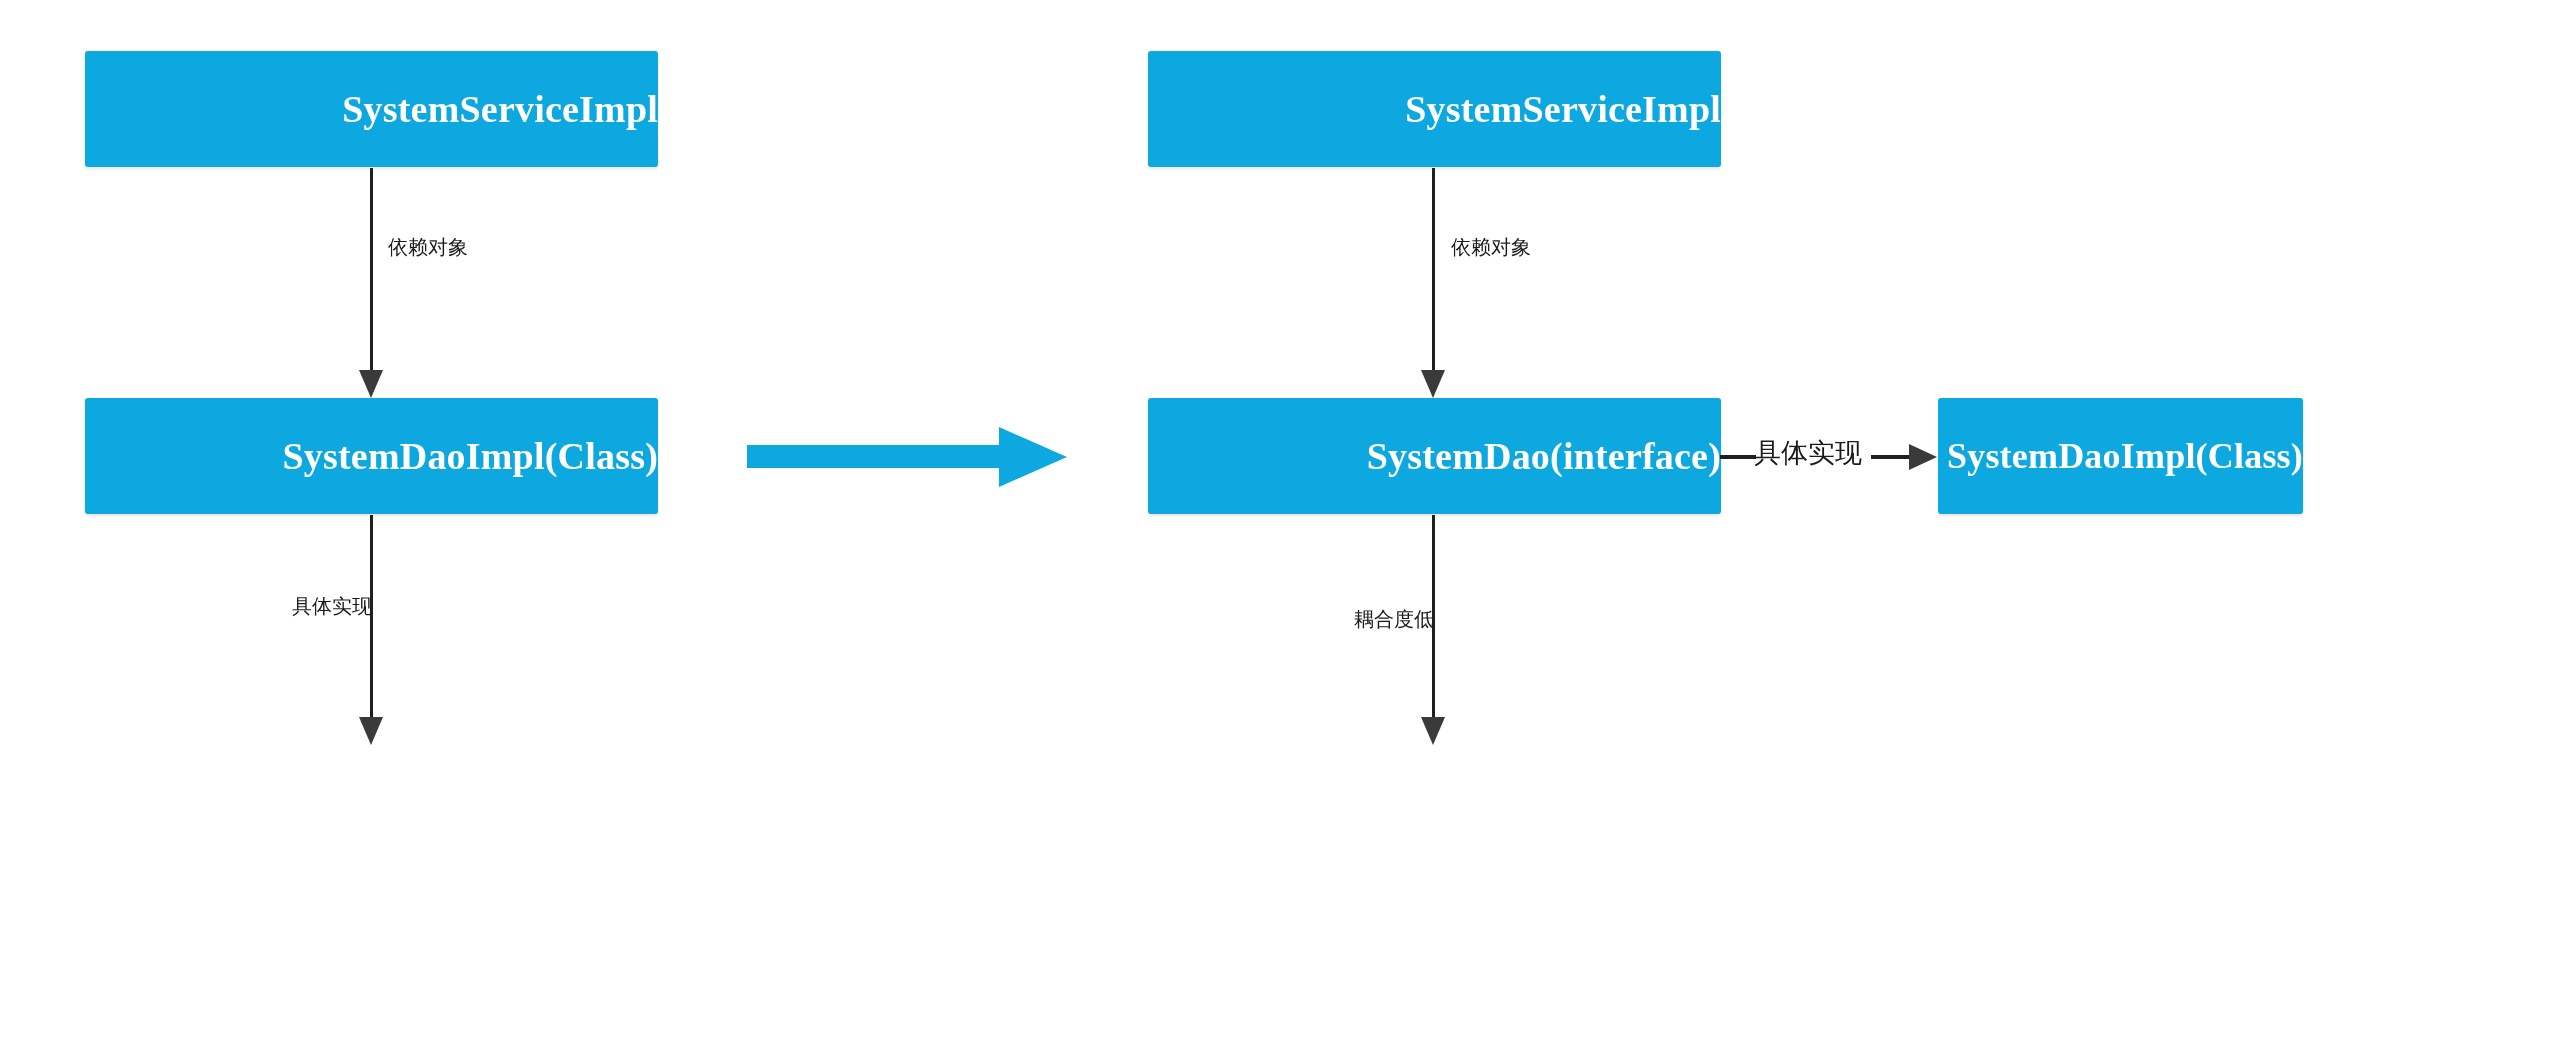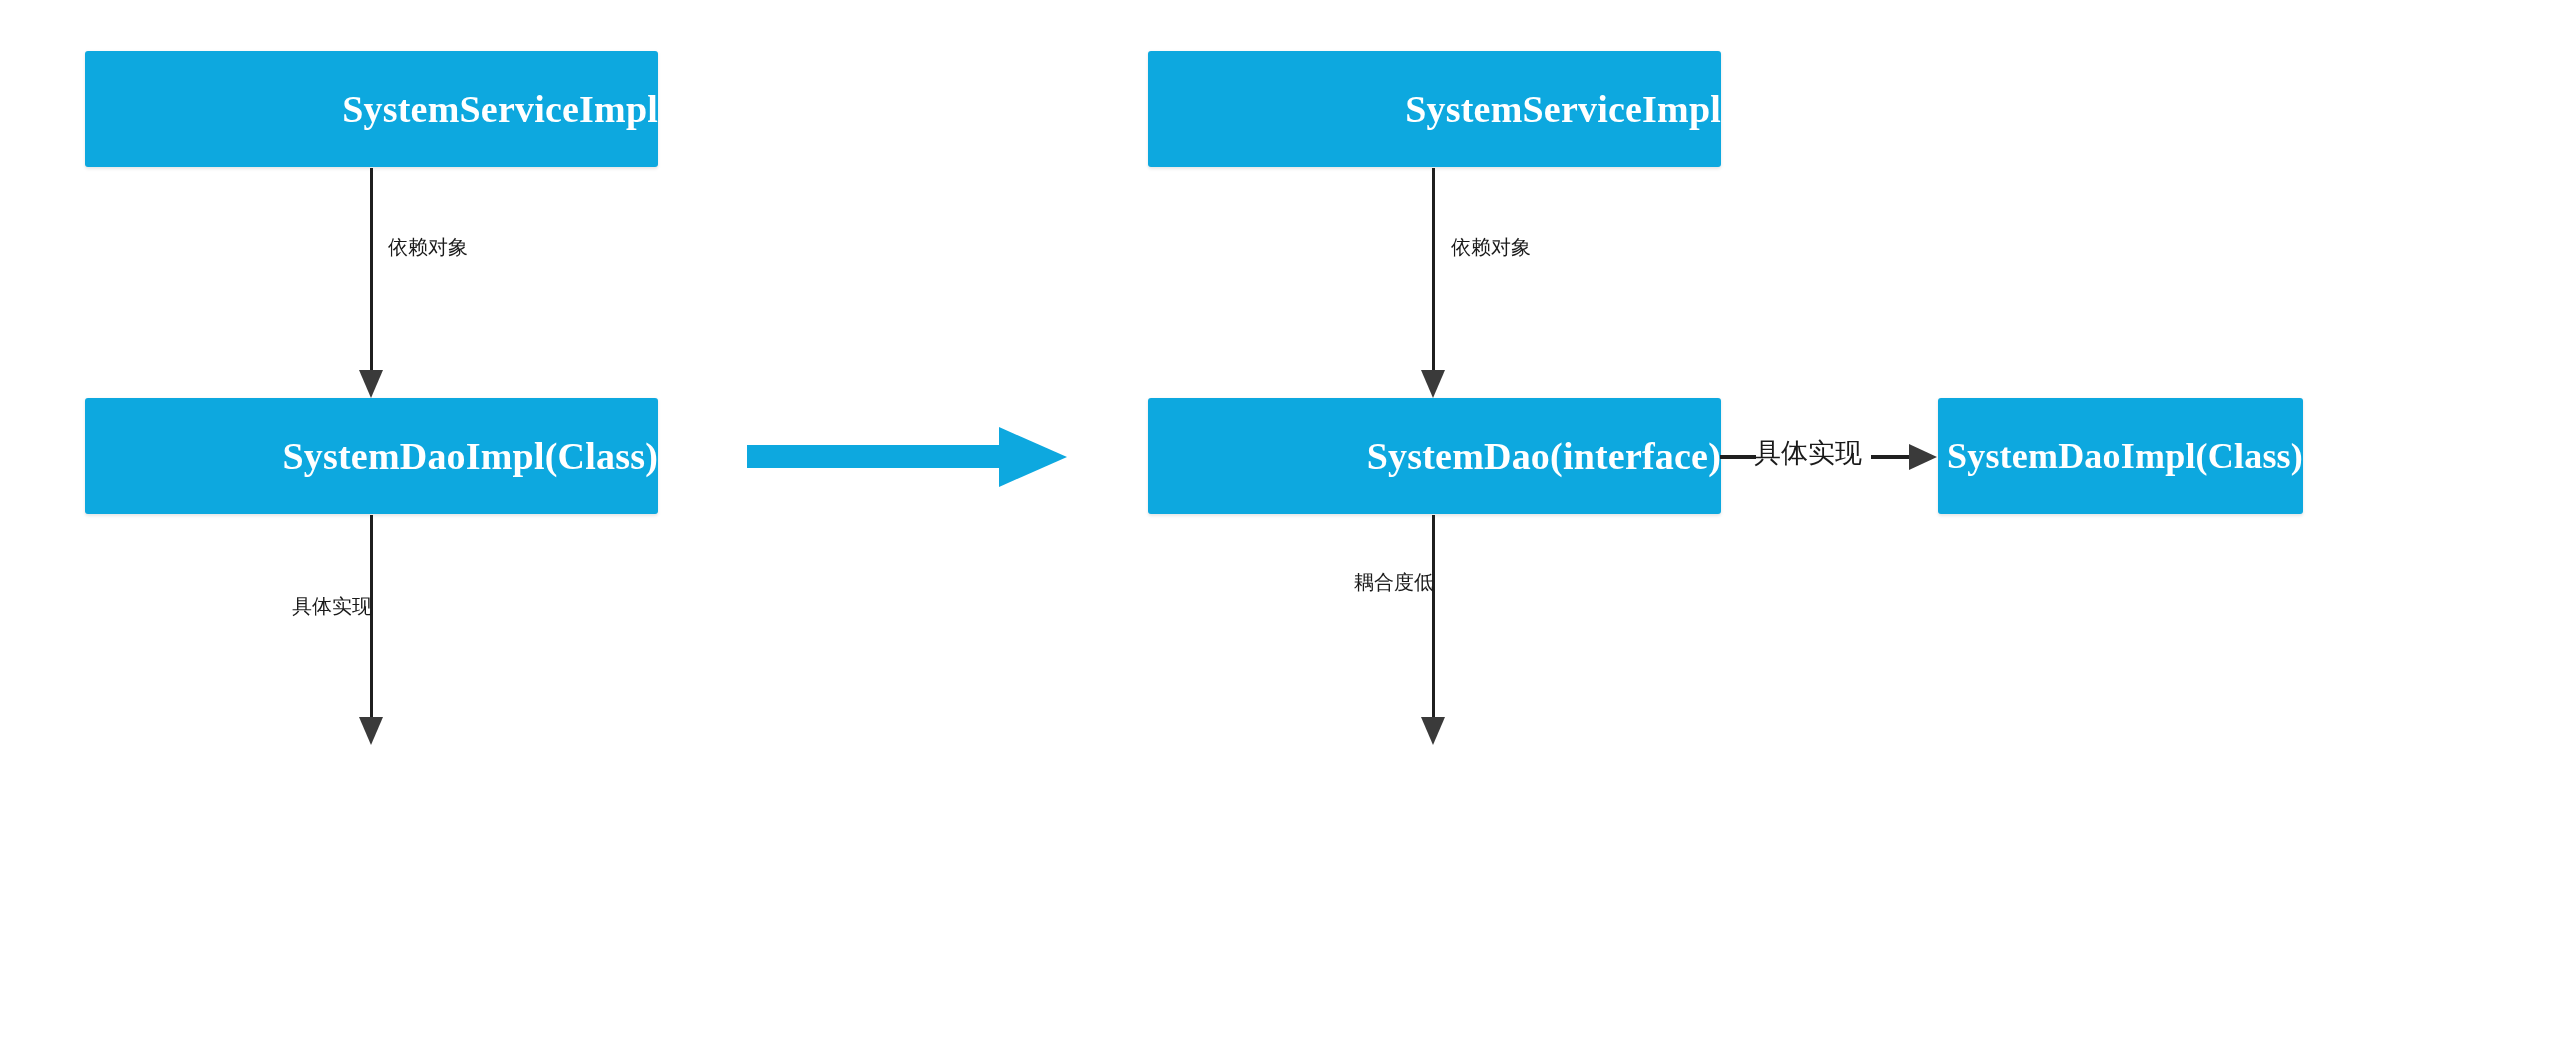--- a/index.html
+++ b/index.html
@@ -177,17 +177,17 @@
   <div class="conn-label" style="left:1754px; top:439px; font-size:27px;">具体实现</div>
 
   <div class="node blue" style="left:1938px; top:398px; width:365px; height:116px; font-size:36px;">
     <span class="node-label">SystemDaoImpl(Class)</span>
   </div>
 
   <div class="vconn" style="left:1432px; top:515px; width:3.3px; height:231px;">
     <div class="stem" style="height:202px;"></div>
     <div class="head" style="top:202px;"></div>
   </div>
-  <div class="conn-label" style="left:1354px; top:572px;">耦合度低</div>
+  <div class="conn-label" style="left:1354px; top:609px;">耦合度低</div>
 
 
 </div>
 
 
 </body></html>

